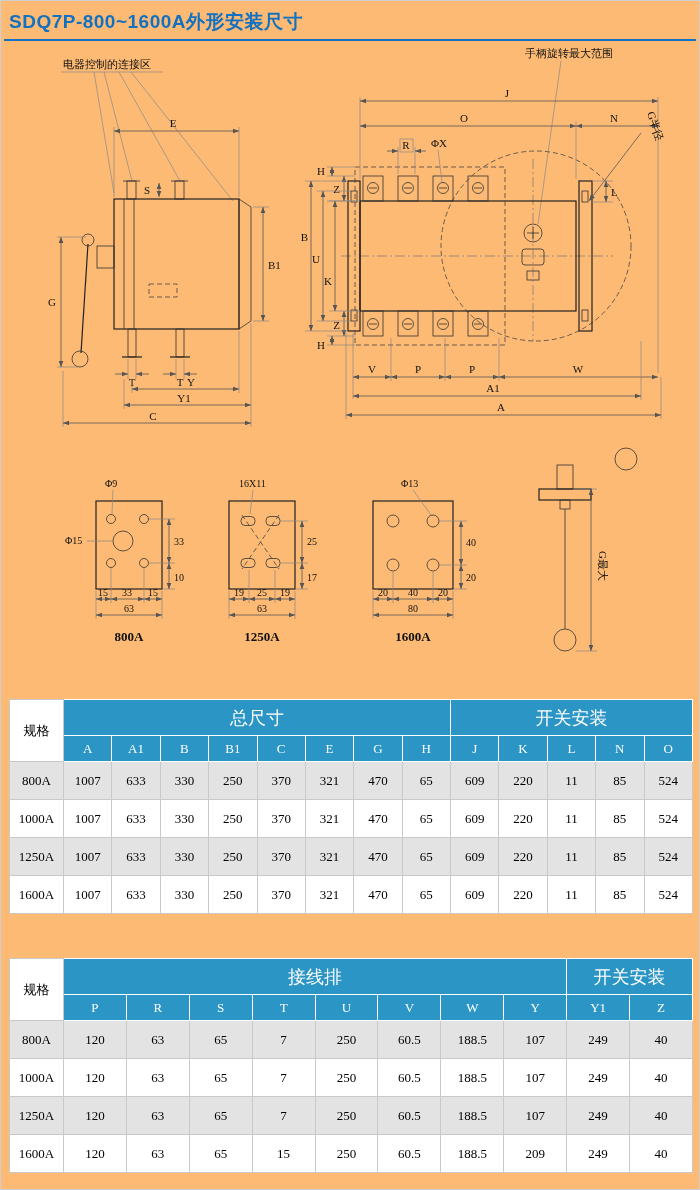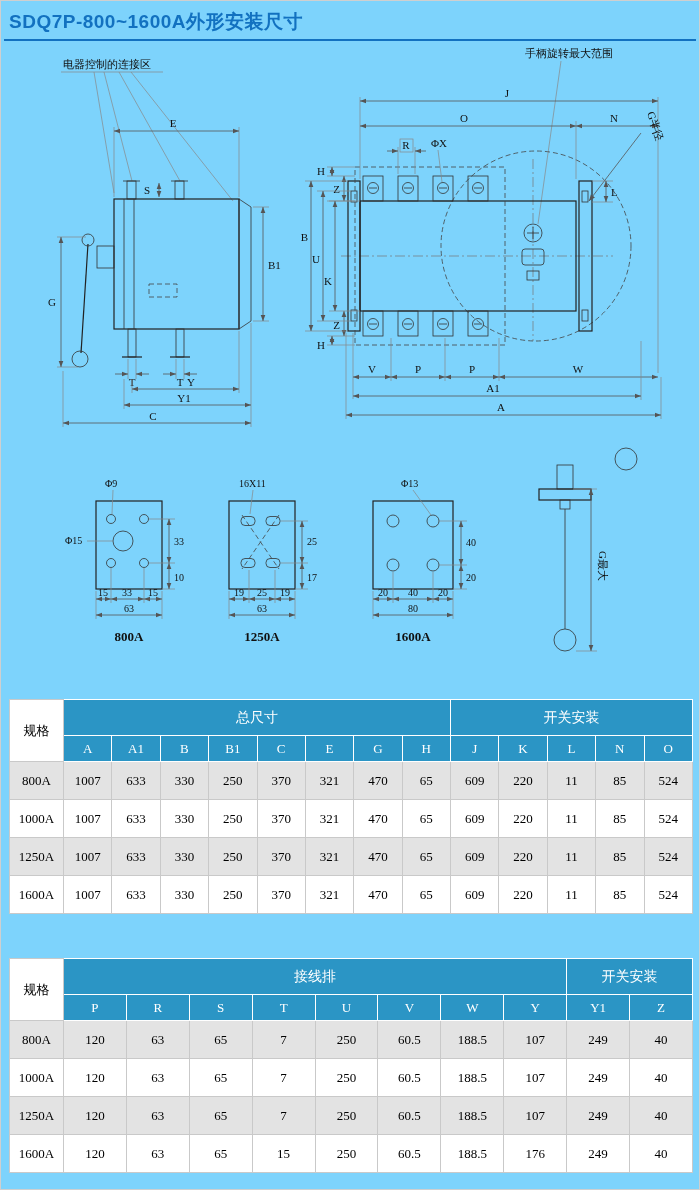--- a/index.html
+++ b/index.html
@@ -1,36 +1,36 @@
 <!DOCTYPE html>
 <html><head>
 <meta charset="utf-8">
 <style>
   * { box-sizing: border-box; }
   html, body { margin: 0; padding: 0; }
   body { width: 700px; height: 1190px; background: #fff; font-family: "Liberation Sans", sans-serif; }
-  .page { width: 700px; height: 1190px; border: 1px solid #cfcfcf; overflow: hidden; background: #7dd3fc; }
+  .page { width: 700px; height: 1190px; border: 1px solid #cfcfcf; overflow: hidden; background: #fdba74; }
   .title { color: #1271c0; font-size: 19px; font-weight: bold; padding: 8px 8px 4px 8px; letter-spacing: .5px; }
   .rule { height: 2px; background: #1271c0; margin: 0 3px; }
 
   svg text { font-family: "Liberation Serif", serif; }
   .lbl { font-size: 11px; fill: #111; }
   .num { font-size: 10px; fill: #111; }
   .cap { font-size: 13px; font-weight: bold; fill: #111; }
   .obj  { stroke: #222; stroke-width: 1.2; fill: none; }
   .obj2 { stroke: #333; stroke-width: .8;  fill: none; }
   .dash { stroke: #444; stroke-width: .8;  fill: none; stroke-dasharray: 5 3; }
   .cl   { stroke: #777; stroke-width: .7;  fill: none; stroke-dasharray: 10 3 2 3; }
   .ext  { stroke: #888; stroke-width: .7;  fill: none; }
   .dim  { stroke: #555; stroke-width: .8;  fill: none; }
   .mid  { text-anchor: middle; }
   .end  { text-anchor: end; }
 
   table.t { border-collapse: collapse; width: 684px; margin: 0 8px; table-layout: fixed; font-family: "Liberation Serif", serif; }
-  .t th.grp  { background: #2b95c5; color: #fff; font-size: 14px; font-weight: normal; border: 1px solid #fff; height: 36px; }
+  .t th.grp  { background: #2b95c5; color: #fff; font-size: 18px; font-weight: normal; border: 1px solid #fff; height: 36px; }
   .t th.colh { background: #2b95c5; color: #fff; font-size: 13px; font-weight: normal; border: 1px solid #fff; height: 26px; }
   .t th.spech{ background: #fff; color: #000; font-size: 13px; font-weight: normal; border: 1px solid #c9c9c9; width: 54px; }
   .t td { text-align: center; font-size: 13px; color: #000; border: 1px solid #c9c9c9; height: 38px; background: #fff; }
   .t tr.alt td { background: #e3e3e3; }
   .gap1 { height: 34px; } .gap2 { height: 44px; }
 </style>
 </head>
 <body>
 
 <div class="page">
@@ -528,20 +528,20 @@
       </tr>
       <tr>
         <td>1600A</td>
         <td>120</td>
         <td>63</td>
         <td>65</td>
         <td>15</td>
         <td>250</td>
         <td>60.5</td>
         <td>188.5</td>
-        <td>176</td>
+        <td>209</td>
         <td>249</td>
         <td>40</td>
       </tr>
     </tbody>
   </table>
 
 </div>
 
 </body></html>

